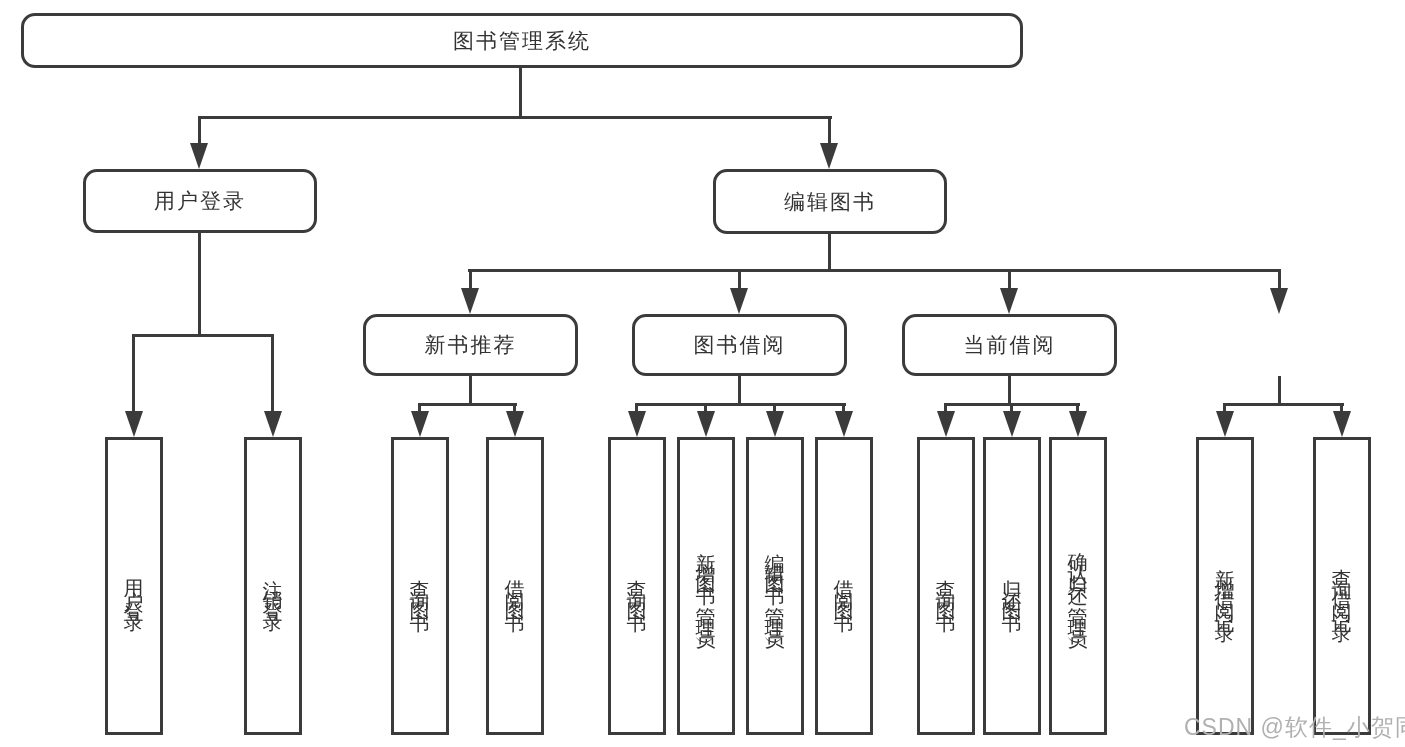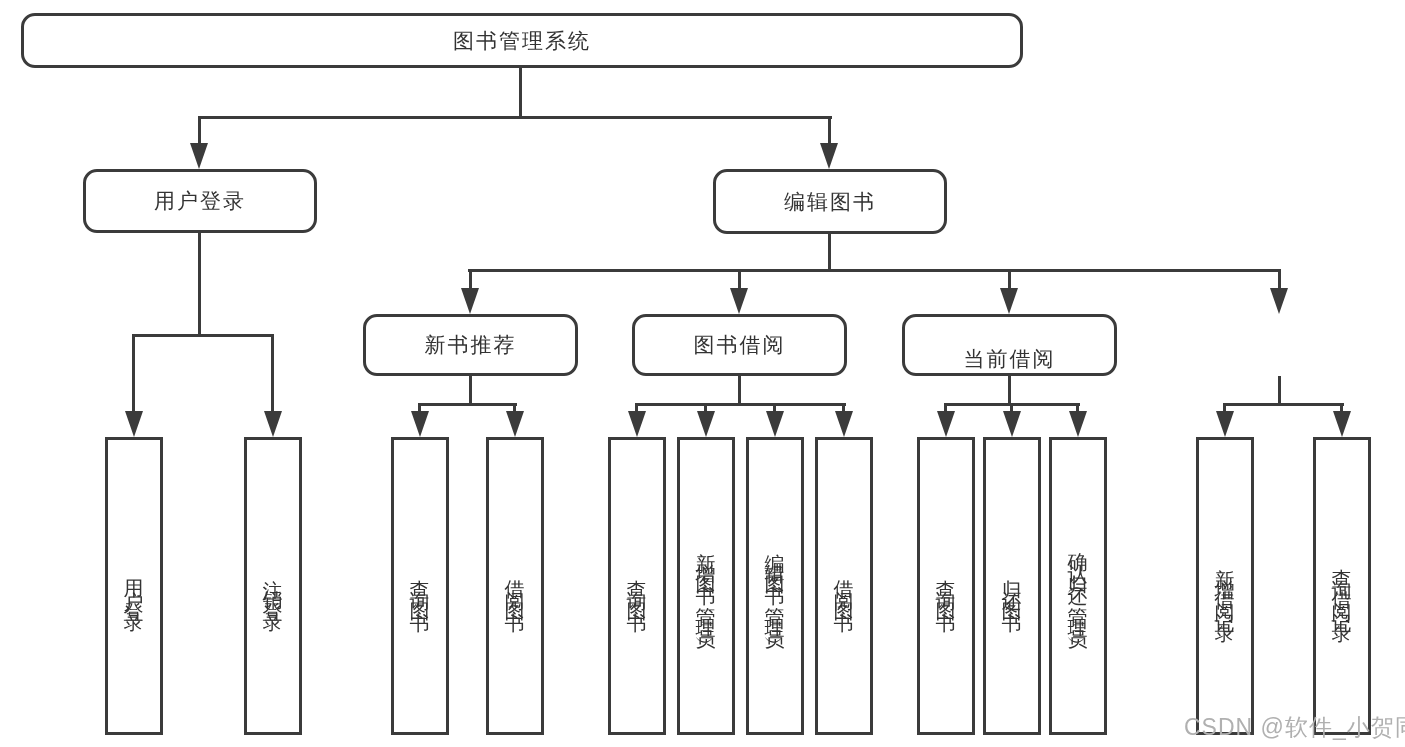--- a/index.html
+++ b/index.html
@@ -73,21 +73,21 @@
   <div class="arrow" style="left:1000px;top:288px;"></div>
   <div class="vline" style="left:1278px;top:271px;height:19px;"></div>
   <div class="arrow" style="left:1270px;top:288px;"></div>
 
   <div class="box box-h" style="left:632px;top:314px;width:215px;height:62px;">
     <span>图书借阅</span>
   </div>
   <div class="box box-h" style="left:363px;top:314px;width:215px;height:62px;">
     <span>新书推荐</span>
   </div>
-  <div class="box box-h" style="left:902px;top:314px;width:215px;height:62px;align-items:flex-end;">
+  <div class="box box-h" style="left:902px;top:314px;width:215px;height:62px;">
     <span>当前借阅</span>
   </div>
 
   <div class="vline" style="left:469px;top:376px;height:29px;"></div>
   <div class="hline" style="left:418px;top:403px;width:99px;"></div>
   <div class="vline" style="left:418px;top:405px;height:8px;"></div>
   <div class="arrow" style="left:411px;top:411px;"></div>
   <div class="vline" style="left:513px;top:405px;height:8px;"></div>
   <div class="arrow" style="left:506px;top:411px;"></div>
 

